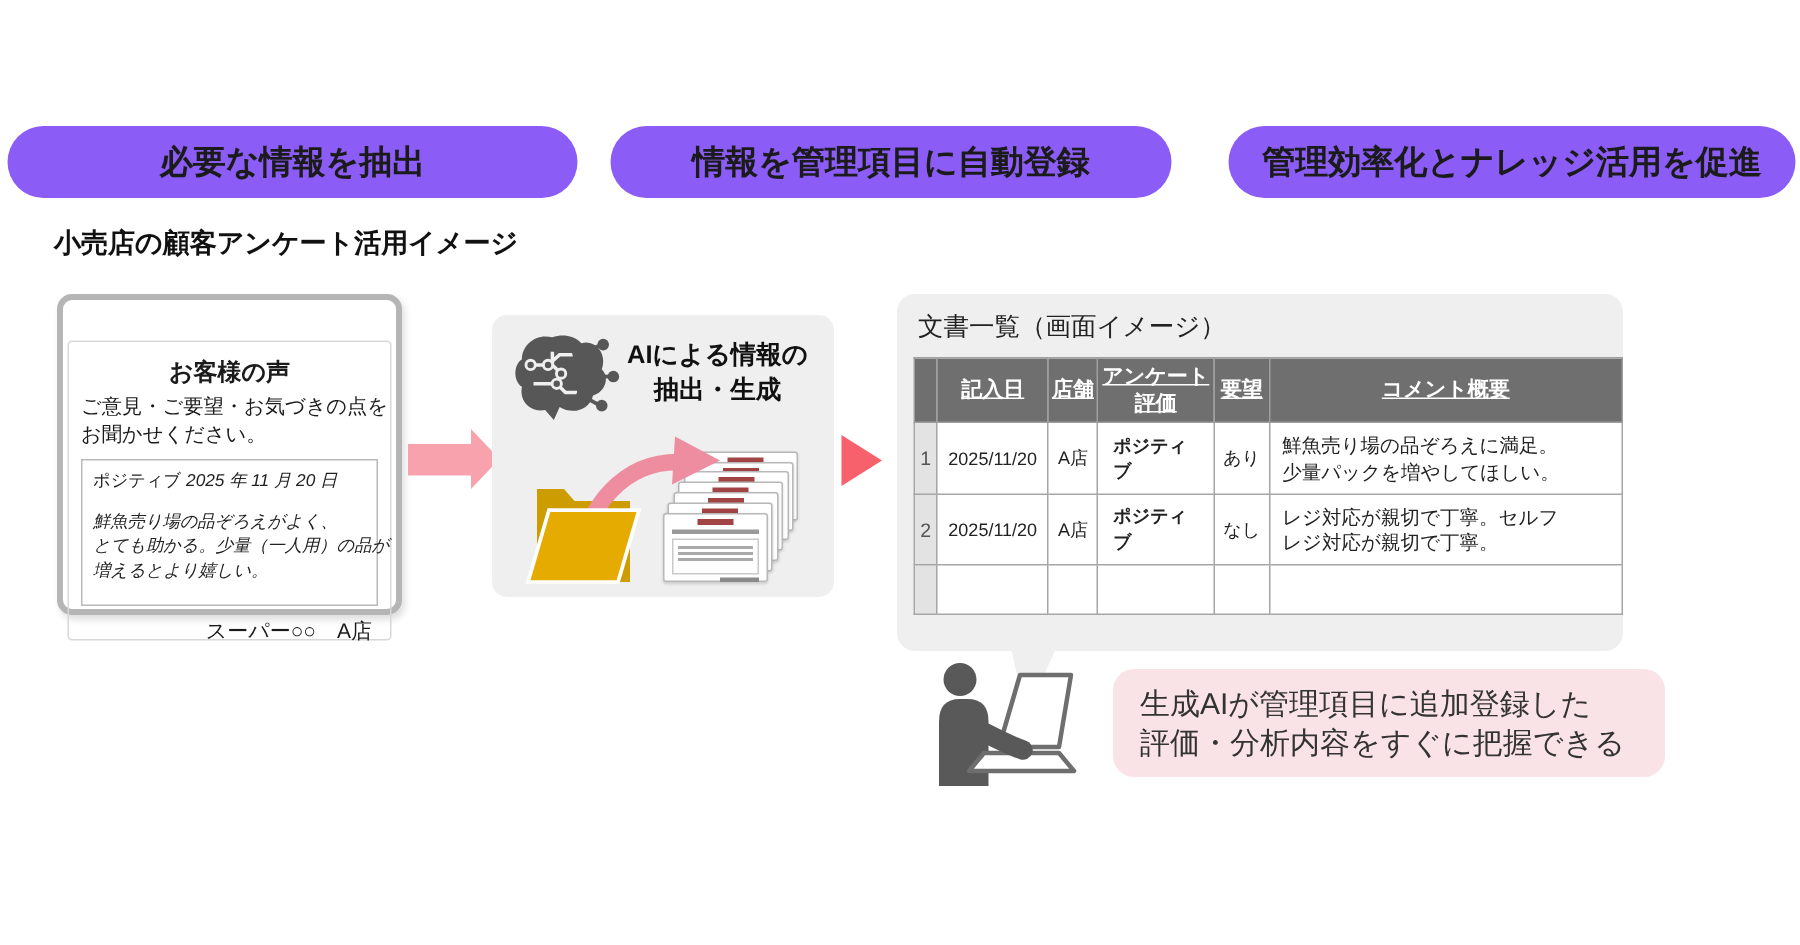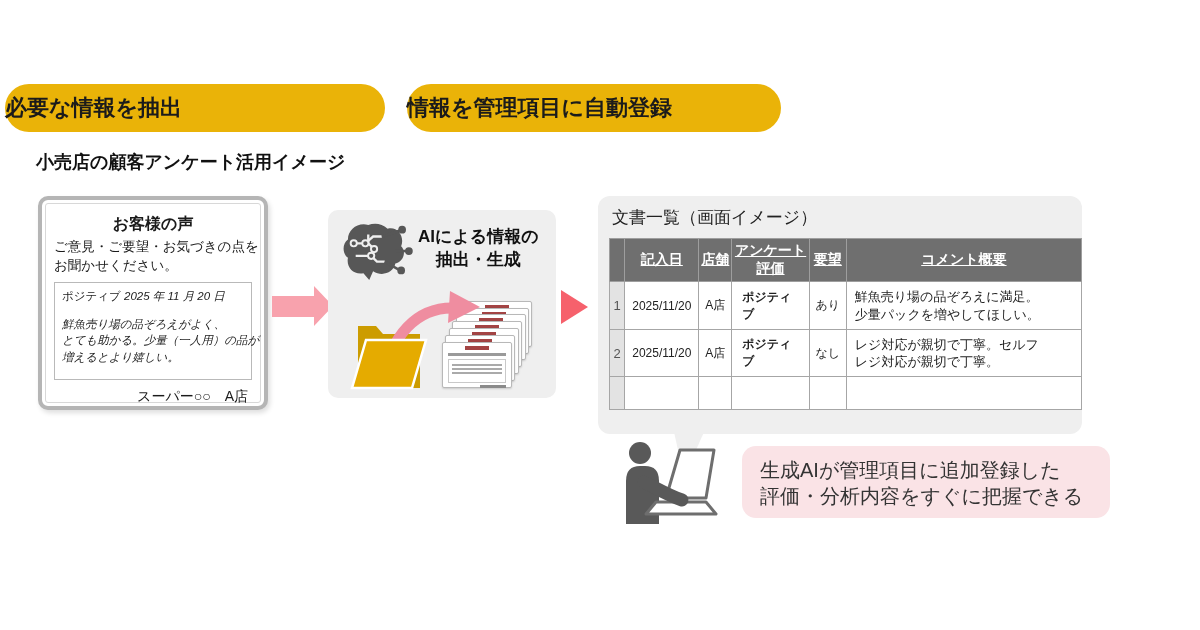--- a/index.html
+++ b/index.html
@@ -1,34 +1,34 @@
 <!DOCTYPE html>
 <html><head>
 <meta charset="utf-8">
 <style>
   html,body{margin:0;padding:0;background:#fff;}
   .stage{
     position:relative;width:1200px;height:630px;background:#ffffff;overflow:hidden;
     font-family:"Liberation Sans","DejaVu Sans",sans-serif;color:#1b1b1b;
   }
   
-  .banner{position:absolute;top:84px;height:48px;background:#eab308;border-radius:24px;
-    display:flex;align-items:center;}
+  .banner{position:absolute;top:84px;height:48px;background:#8b5cf6;border-radius:24px;
+    display:flex;align-items:center;justify-content:center;}
   .banner span{font-weight:bold;font-size:22px;color:#1b1b1b;white-space:nowrap;}
   #b1{left:5px;width:380px;}
   #b2{left:407px;width:374px;}
   #b3{left:819px;width:378px;}
   
   .section-title{position:absolute;left:36px;top:150px;font-size:18px;font-weight:bold;color:#111;white-space:nowrap;}
   
   .survey{position:absolute;left:38px;top:196px;width:230px;height:214px;background:#fff;
     border:4px solid #b5b5b5;border-radius:10px;box-sizing:border-box;padding:3px;
     box-shadow:2px 3px 5px rgba(0,0,0,.13);}
   .survey-inner{width:100%;height:100%;border:1px solid #d8d8d8;border-radius:3px;box-sizing:border-box;
-    padding:10px 8px 0 8px;}
+    padding:10px 8px 0 8px;margin-top:24px;}
   .sv-title{text-align:center;font-weight:bold;font-size:16px;margin-bottom:3px;white-space:nowrap;}
   .sv-sub{font-size:13.5px;line-height:1.4;white-space:nowrap;color:#1b1b1b;}
   .sv-box{margin-top:6px;border:1px solid #b9b9b9;padding:6px 7px;height:84px;box-sizing:content-box;}
   .sv-date{font-size:11.5px;white-space:nowrap;color:#222;}
   .it{font-style:italic;}
   .sv-comment{margin-top:12px;font-size:11.5px;font-style:italic;line-height:1.45;color:#222;}
   .sv-comment div{white-space:nowrap;}
   .sv-footer{text-align:right;font-size:14px;margin-top:8px;padding-right:4px;white-space:nowrap;}
   
   .arrow1{position:absolute;left:272px;top:286px;width:61px;height:40px;}
@@ -79,20 +79,23 @@
 </head>
 <body>
 
 <div class="stage">
 
   <div class="banner" id="b1">
     <span>必要な情報を抽出</span>
   </div>
   <div class="banner" id="b2">
     <span>情報を管理項目に自動登録</span>
+  </div>
+  <div class="banner" id="b3">
+    <span>管理効率化とナレッジ活用を促進</span>
   </div>
 
   <div class="section-title">小売店の顧客アンケート活用イメージ</div>
 
   <div class="survey">
     <div class="survey-inner">
       <div class="sv-title">お客様の声</div>
       <div class="sv-sub">ご意見・ご要望・お気づきの点を</div>
       <div class="sv-sub">お聞かせください。</div>
       <div class="sv-box">

